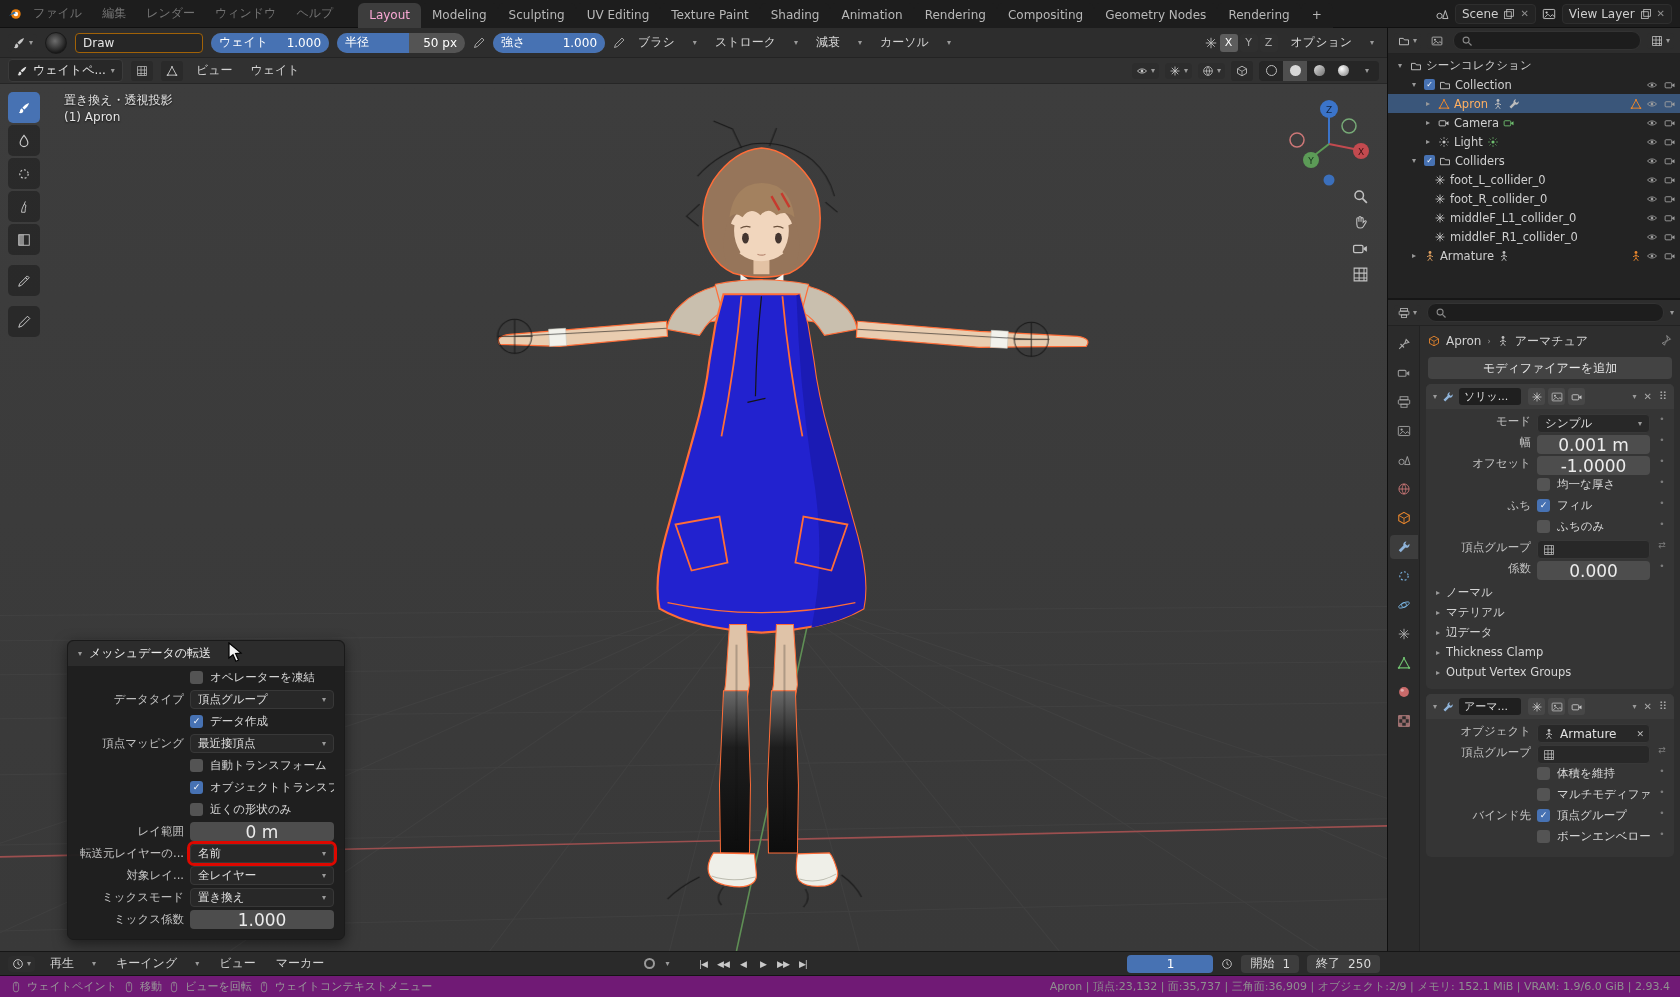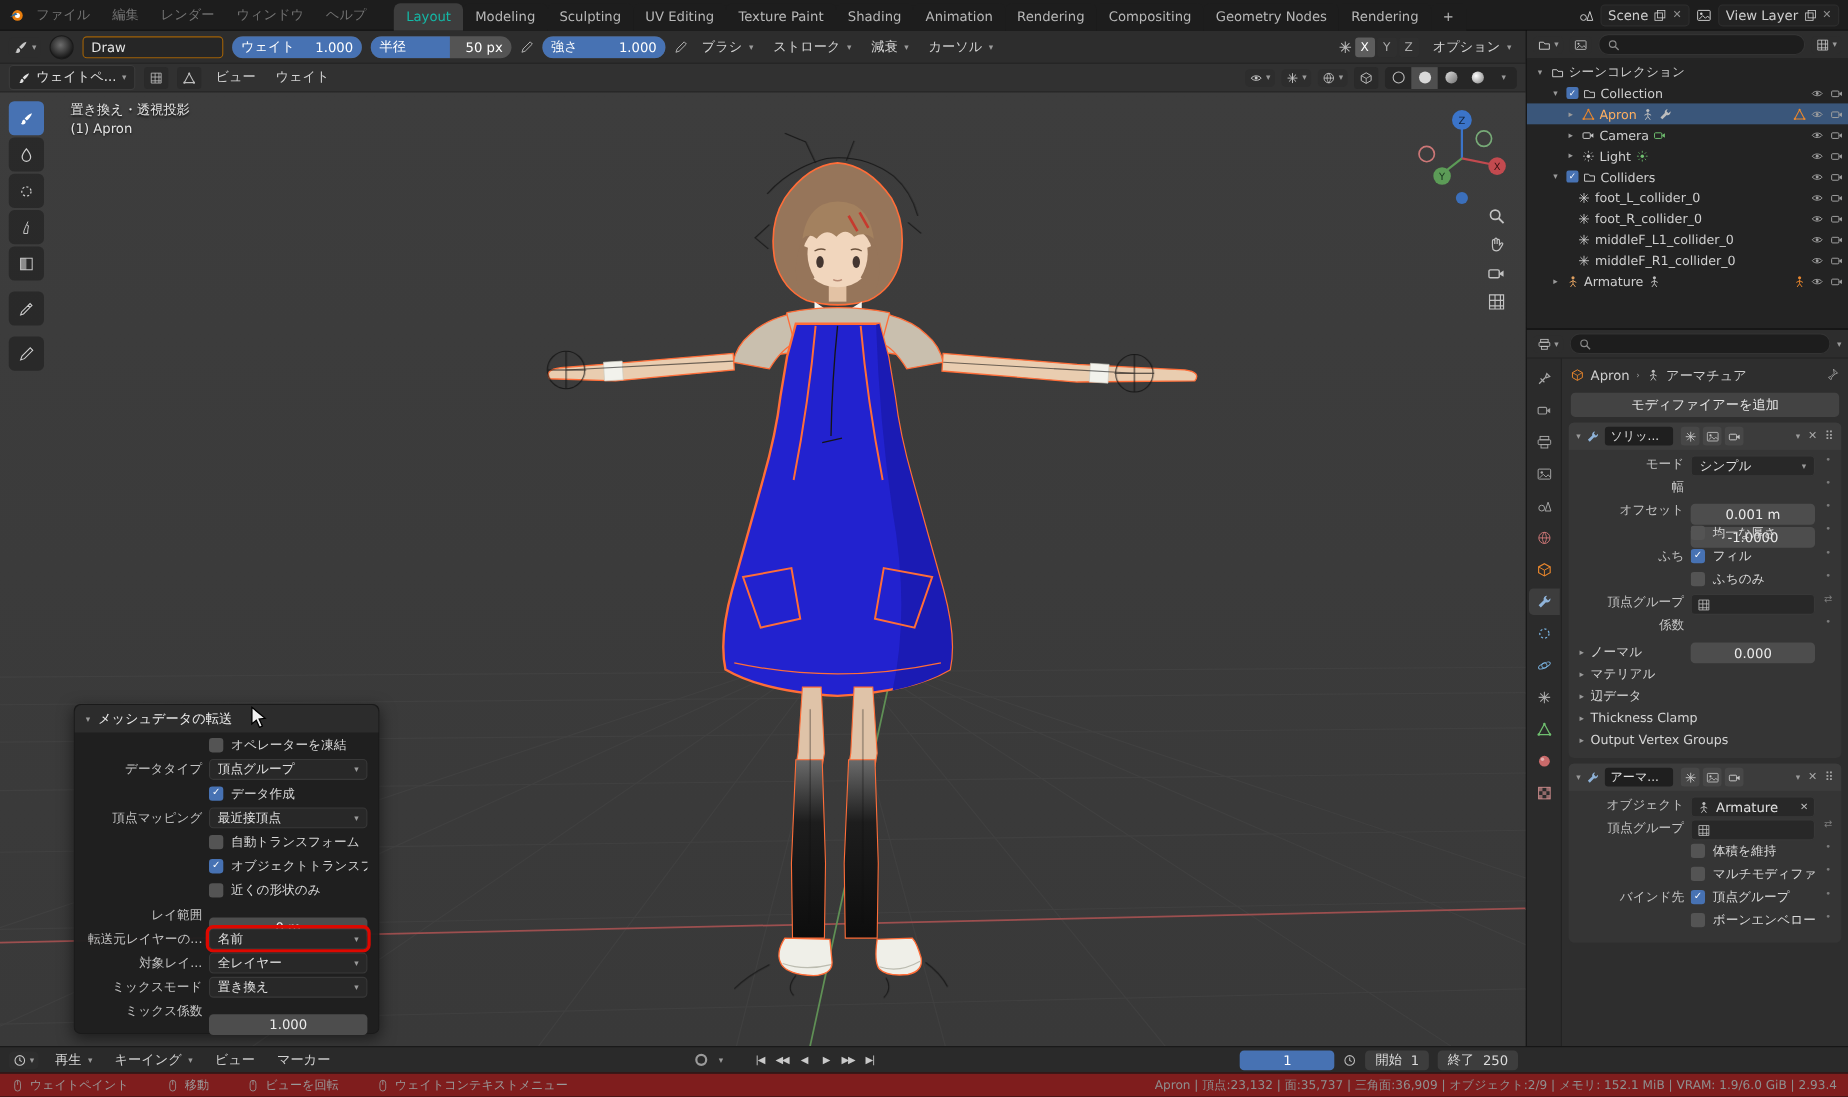--- a/index.html
+++ b/index.html
@@ -8,36 +8,36 @@
 .app{width:1680px;height:997px;display:flex;flex-direction:column;}
 .row{display:flex;align-items:center;}
 svg.ic{width:14px;height:14px;flex:0 0 auto;}
 svg.ic12{width:12px;height:12px;flex:0 0 auto;}
 .caret{font-size:8px;color:#9a9a9a;}
 
 .topbar{height:28px;background:#1d1d1d;display:flex;align-items:center;padding:0 8px;gap:2px;border-bottom:1px solid #101010;}
 .menu-item{padding:3px 9px;border-radius:4px;color:#737373;}
 .tabs{display:flex;margin-left:14px;align-items:flex-end;height:28px;}
 .tab{padding:5px 11px 6px;color:#b8b8b8;background:#1d1d1d;border-radius:6px 6px 0 0;white-space:nowrap;}
-.tab.active{background:#3d3d3d;color:#14b8a6;}
+.tab.active{background:#3d3d3d;color:#f9a8d4;}
 .top-right{margin-left:auto;display:flex;align-items:center;gap:6px;color:#cfcfcf;}
 .selwidget{display:flex;align-items:center;gap:5px;background:#232323;border:1px solid #2e2e2e;border-radius:4px;padding:2px 6px;}
 .selwidget .x{color:#909090;font-size:10px;}
 
 .middle{flex:1;display:flex;min-height:0;}
 .leftcol{flex:1;display:flex;flex-direction:column;min-width:0;border-right:1px solid #101010;}
 
 .toolsettings{height:30px;background:#2d2d2d;display:flex;align-items:center;gap:8px;padding:0 8px;border-bottom:1px solid #232323;}
 .iconbtn{display:flex;align-items:center;gap:3px;background:#2d2d2d;border-radius:4px;padding:2px 4px;color:#c8c8c8;}
 .brushprev{width:22px;height:22px;border-radius:50%;background:radial-gradient(circle at 45% 40%,#6d6d6d,#161616 75%);border:1px solid #1a1a1a;}
 .namefield{width:128px;height:20px;background:#262626;border:1px solid #a16207;border-radius:4px;display:flex;align-items:center;padding:0 7px;color:#e4e4e4;}
 .tslider{position:relative;height:20px;border-radius:10px;background:#545454;overflow:hidden;display:flex;align-items:center;justify-content:space-between;padding:0 8px;color:#fff;}
 .tslider .fill{position:absolute;left:0;top:0;bottom:0;background:#4772b3;}
 .tslider span{position:relative;z-index:1;white-space:nowrap;}
-.hmenu{display:flex;align-items:center;gap:6px;color:#d3d3d3;padding:2px 5px;border-radius:4px;justify-content:space-between;}
+.hmenu{display:flex;align-items:center;gap:18px;color:#d3d3d3;padding:2px 5px;border-radius:4px;justify-content:space-between;}
 .mirror{display:flex;align-items:center;gap:2px;margin-left:auto;}
 .axbtn{width:18px;height:18px;border-radius:3px;background:#2f2f2f;color:#aaa;display:flex;align-items:center;justify-content:center;font-size:11px;}
 .axbtn.on{background:#5d5d5d;color:#fff;}
 
 .vphead{height:26px;background:#313131;display:flex;align-items:center;gap:8px;padding:0 8px;border-bottom:1px solid #262626;}
 .modedd{display:flex;align-items:center;gap:5px;background:#282828;border:1px solid #3b3b3b;border-radius:4px;padding:2px 7px;color:#e2e2e2;}
 .smallbtn{width:22px;height:20px;background:#2a2a2a;border-radius:3px;display:flex;align-items:center;justify-content:center;color:#bdbdbd;}
 .vp-right{margin-left:auto;display:flex;align-items:center;gap:6px;}
 .shadeseg{display:flex;background:#262626;border-radius:4px;overflow:hidden;}
 .shadeseg .seg{width:24px;height:20px;display:flex;align-items:center;justify-content:center;}
@@ -55,21 +55,21 @@
 .navcol{position:absolute;right:18px;top:104px;display:flex;flex-direction:column;gap:9px;color:#c2c2c2;}
 .navcol svg{width:17px;height:17px;}
 
 .oppanel{position:absolute;left:67px;top:556px;width:278px;background:rgba(30,30,30,.96);border:1px solid #1a1a1a;border-radius:6px;box-shadow:0 4px 14px rgba(0,0,0,.5);padding-bottom:8px;}
 .oppanel .ptitle{height:25px;display:flex;align-items:center;gap:7px;padding:0 10px;color:#ededed;background:#2c2c2c;border-radius:6px 6px 0 0;}
 .oprow{display:flex;align-items:center;height:21px;margin:1px 10px;gap:6px;}
 .oplabel{width:106px;text-align:right;color:#c3c3c3;white-space:nowrap;overflow:hidden;flex:0 0 auto;font-size:11.5px;}
 .dd{flex:1;height:19px;background:#282828;border:1px solid #383838;border-radius:4px;display:flex;align-items:center;padding:0 7px;gap:6px;color:#e0e0e0;min-width:0;}
 .dd .lbl{flex:1;white-space:nowrap;overflow:hidden;font-size:11.5px;}
 .dd.redhl{outline:3px solid #dd0800;outline-offset:0;}
-.nf{flex:1;height:19px;background:#4d4d4d;border-radius:4px;display:flex;align-items:center;justify-content:center;color:#ececec;font-size:12px;margin-top:23px;}
+.nf{flex:1;height:19px;background:#4d4d4d;border-radius:4px;display:flex;align-items:center;justify-content:center;color:#ececec;font-size:17px;}
 .cb{width:13px;height:13px;border-radius:3px;background:#545454;color:#fff;display:inline-flex;align-items:center;justify-content:center;font-size:9px;line-height:1;flex:0 0 auto;}
 .cb.on{background:#4772b3;}
 .cbwrap{display:flex;align-items:center;gap:7px;flex:1;color:#d8d8d8;font-size:11.5px;white-space:nowrap;overflow:hidden;}
 .cursor{position:absolute;left:228px;top:558px;z-index:5;}
 
 .rightcol{width:292px;display:flex;flex-direction:column;background:#282828;}
 .outliner{height:272px;display:flex;flex-direction:column;border-bottom:2px solid #161616;}
 .panelhead{height:26px;background:#2d2d2d;display:flex;align-items:center;gap:6px;padding:0 6px;border-bottom:1px solid #222;}
 .search{flex:1;height:19px;background:#1d1d1d;border:1px solid #333;border-radius:9px;display:flex;align-items:center;gap:5px;padding:0 7px;color:#8a8a8a;}
 .obody{flex:1;background:#232323;padding-top:2px;overflow:hidden;}
@@ -103,21 +103,21 @@
 .vgfield{flex:1;height:19px;background:#282828;border:1px solid #383838;border-radius:4px;display:flex;align-items:center;gap:5px;padding:0 5px;color:#bdbdbd;}
 .secrow{display:flex;align-items:center;height:20px;gap:6px;color:#d5d5d5;padding-left:4px;font-size:11.5px;}
 
 .timeline{height:24px;background:#2a2a2a;border-top:1px solid #161616;display:flex;align-items:center;gap:10px;padding:0 8px;}
 .tl-right{display:flex;align-items:center;gap:8px;margin-left:auto;margin-right:292px;}
 .framefield{width:86px;height:18px;background:#4772b3;border-radius:4px;color:#fff;display:flex;align-items:center;justify-content:center;}
 .rangefield{height:18px;background:#3d3d3d;border-radius:4px;color:#dcdcdc;display:flex;align-items:center;justify-content:center;gap:8px;padding:0 9px;}
 .playbtn{width:19px;height:18px;display:flex;align-items:center;justify-content:center;color:#c9c9c9;font-size:9px;letter-spacing:-1px;}
 .reccircle{width:11px;height:11px;border-radius:50%;border:2px solid #9a9a9a;}
 
-.statusbar{height:22px;background:#7f1d1d;border-top:1px solid #141414;display:flex;align-items:center;gap:34px;padding:0 10px;color:#9a9a9a;font-size:11px;}
+.statusbar{height:22px;background:#701a75;border-top:1px solid #141414;display:flex;align-items:center;gap:6px;padding:0 10px;color:#9a9a9a;font-size:11px;}
 .skey{display:flex;align-items:center;gap:5px;}
 .stats{margin-left:auto;color:#8f8f8f;white-space:nowrap;}
 </style>
 </head>
 <body>
 
 <svg width="0" height="0" style="position:absolute" aria-hidden="true">
 <defs>
 <symbol id="i-eye" viewBox="0 0 16 16">
         <path d="M2 8c2.5-3.6 9.5-3.6 12 0-2.5 3.6-9.5 3.6-12 0z" fill="none" stroke="currentColor" stroke-width="1.2"></path>

